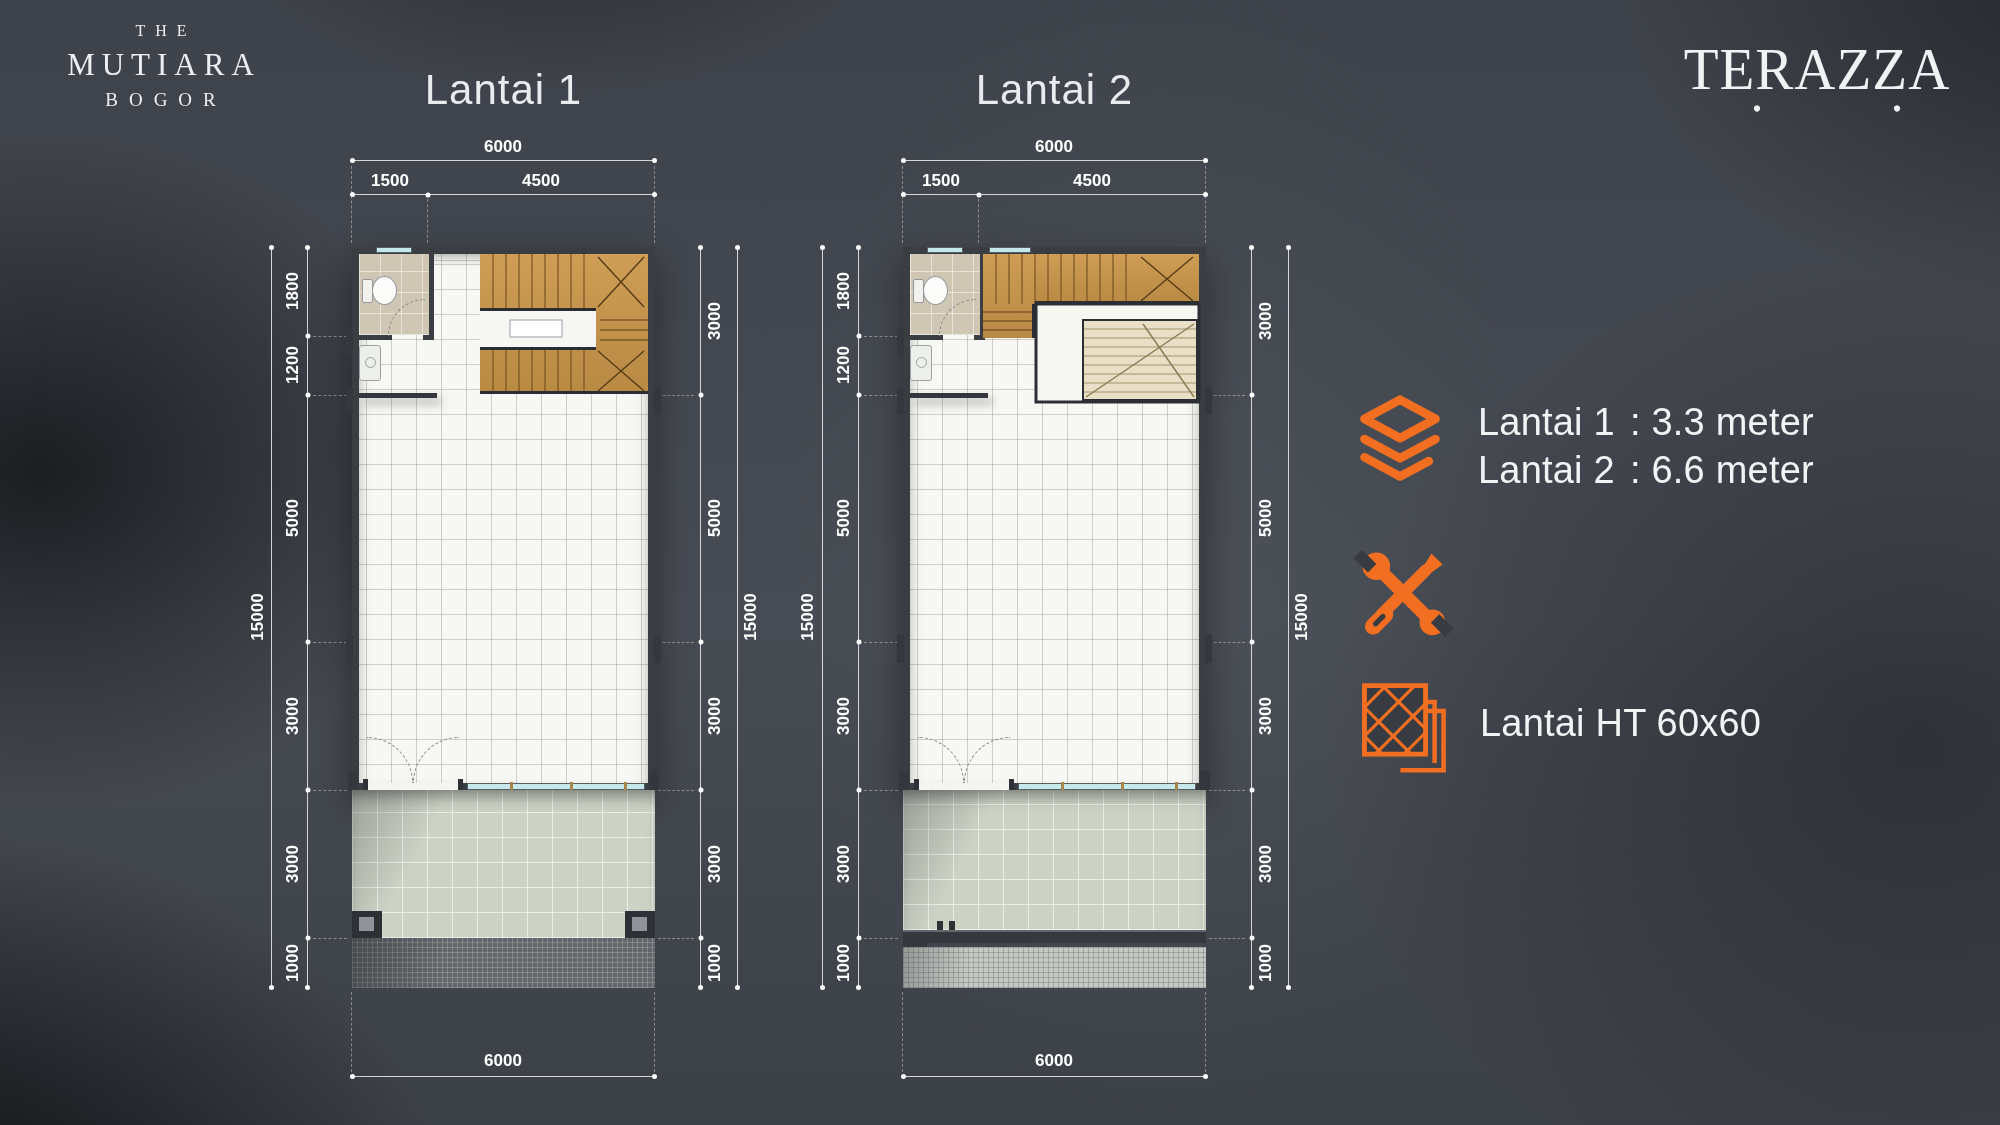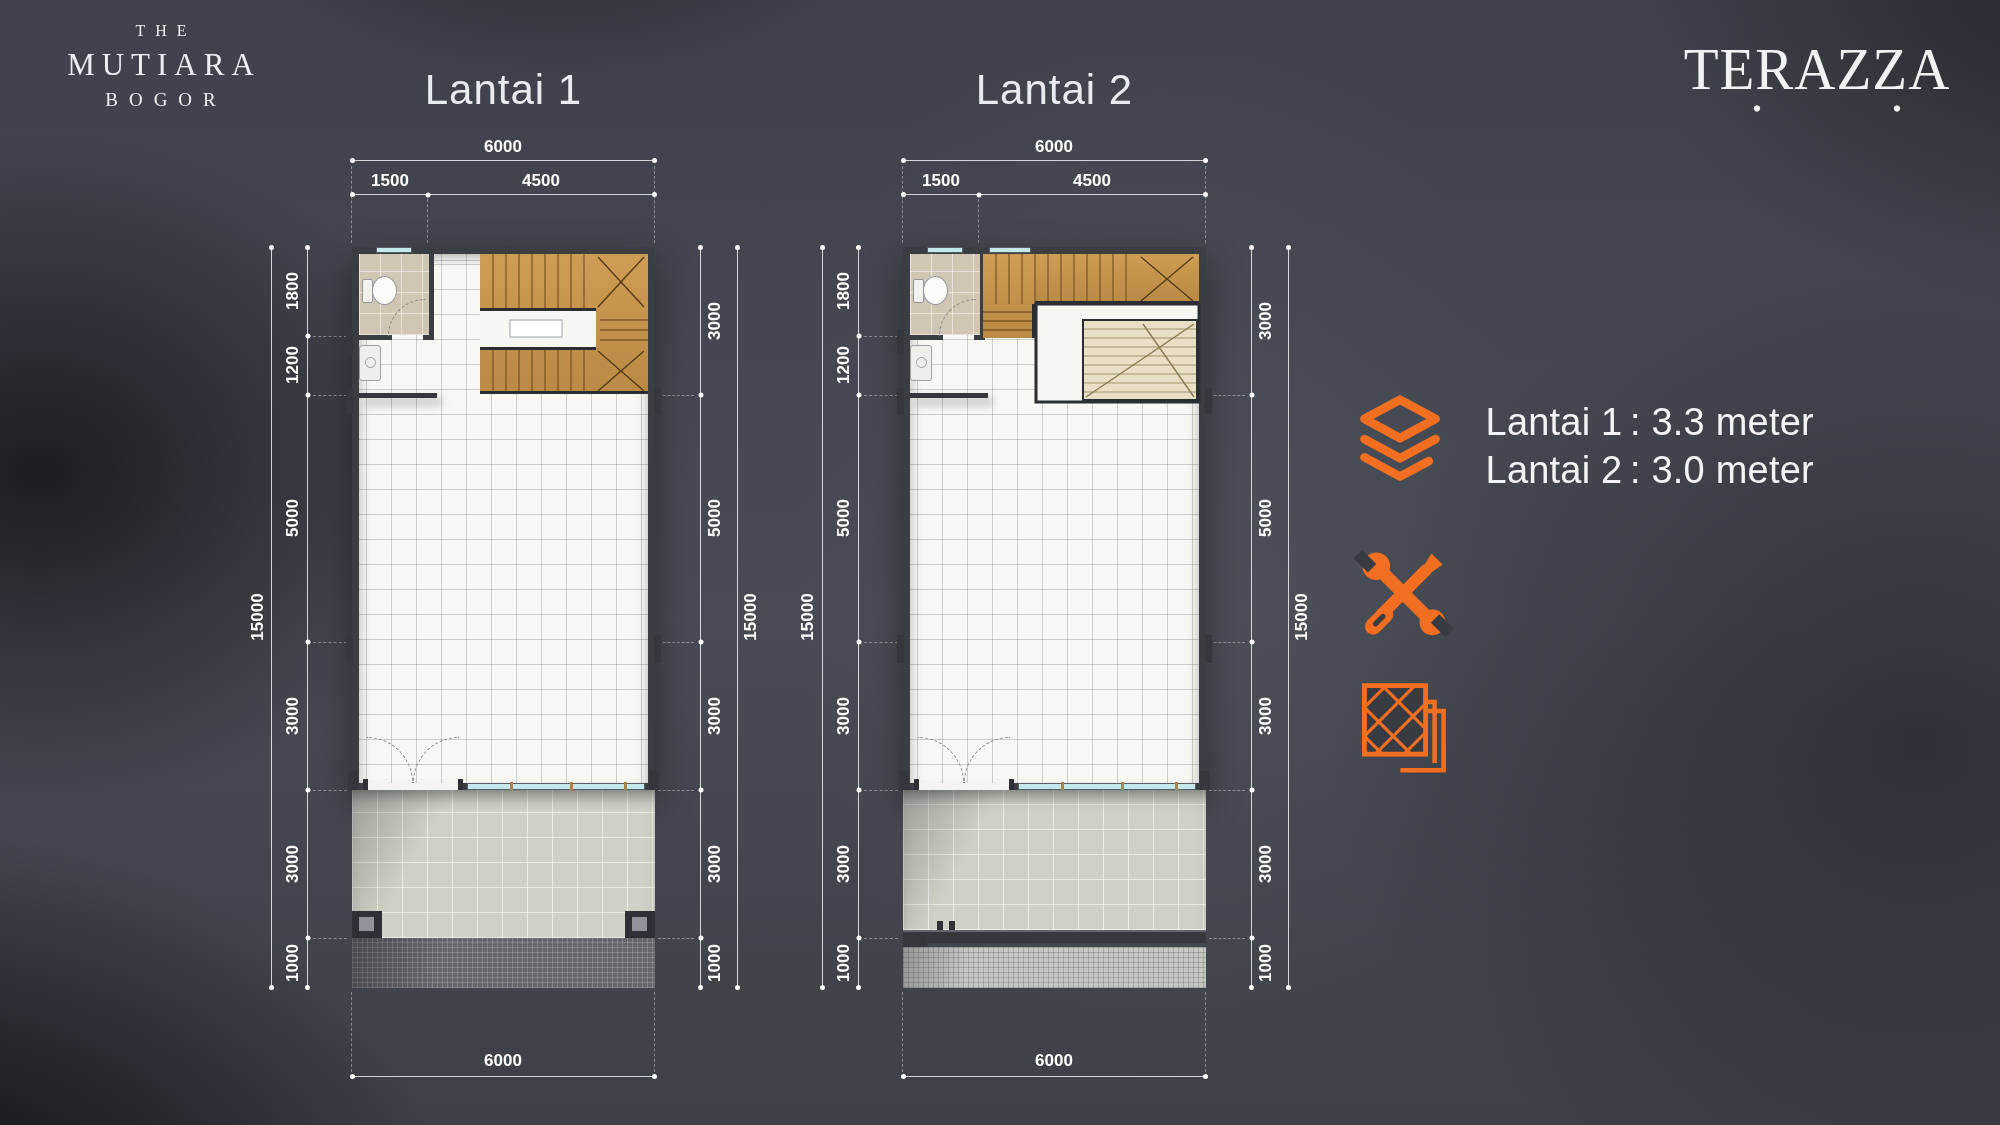--- a/index.html
+++ b/index.html
@@ -80,21 +80,21 @@
       linear-gradient(100deg, rgba(20,22,25,0.35), transparent 30%),
       repeating-linear-gradient(0deg, rgba(235,235,235,0.22) 0 1px, transparent 1px 5px),
       repeating-linear-gradient(90deg, rgba(235,235,235,0.22) 0 1px, transparent 1px 5px);}
   .rail{left:0;top:683px;width:303px;height:13px;background:#35383d;box-shadow:inset 0 2px 0 rgba(130,134,140,0.6);}
   .roof{left:0;top:700px;width:303px;height:41px;background-color:#c5c7c3;
     background-image:
       linear-gradient(100deg, rgba(40,42,46,0.3), transparent 22%),
       repeating-linear-gradient(0deg, rgba(70,72,70,0.25) 0 1px, transparent 1px 5px),
       repeating-linear-gradient(90deg, rgba(70,72,70,0.25) 0 1px, transparent 1px 5px);}
   
-  .spec-text{color:#f2f3f5;font-size:38px;letter-spacing:0.2px;text-align:center;}
+  .spec-text{color:#f2f3f5;font-size:38px;letter-spacing:0.2px;}
   .spec-row{height:48px;line-height:48px;}
   .spec-row .lab{display:inline-block;width:152px;}
   svg{position:absolute;overflow:visible;}
 </style>
 </head>
 <body>
 
 <div class="abs brand">
   <div class="l1">THE</div>
   <div class="l2">MUTIARA</div>
@@ -391,21 +391,21 @@
       <path d="M50 7 L87 27 L50 47 L13 27 Z"></path>
       <path d="M13 48 L50 68 L87 48"></path>
       <path d="M13 67 L50 87 L80 71"></path>
     </g>
   </svg>
   <div class="abs spec-text" style="left:133px;top:13px;">
     <div class="spec-row">
       <span class="lab">Lantai 1</span><span>: 3.3 meter</span>
     </div>
     <div class="spec-row">
-      <span class="lab">Lantai 2</span><span>: 3.0 meter</span>
+      <span class="lab">Lantai 2</span><span>: 6.6 meter</span>
     </div>
   </div>
 
   <svg style="left:12px;top:162px;" width="92" height="92" viewBox="0 0 100 100">
     <g fill="#F26F21">
       <path d="M69 26 L81 7 L93 19 L75 32 Z"></path>
       <line x1="75" y1="25" x2="27" y2="73" stroke="#F26F21" stroke-width="13" stroke-linecap="round"></line>
       <rect x="6" y="71" width="36" height="18" rx="9" transform="rotate(-45 24 80)"></rect>
       <rect x="16" y="77" width="17" height="5.5" rx="2.75" fill="#383b41" transform="rotate(-45 24 80)"></rect>
       <line x1="30" y1="30" x2="73" y2="73" stroke="#F26F21" stroke-width="14" stroke-linecap="round"></line>
@@ -426,13 +426,14 @@
         <line x1="6" y1="62" x2="62" y2="6"></line>
         <line x1="18" y1="82" x2="74" y2="26"></line>
         <line x1="50" y1="82" x2="74" y2="58"></line>
         <line x1="6" y1="30" x2="58" y2="82"></line>
         <line x1="6" y1="62" x2="26" y2="82"></line>
         <line x1="26" y1="6" x2="74" y2="54"></line>
       </g>
       <rect x="6" y="6" width="68" height="76" stroke-width="5"></rect>
     </g>
   </svg>
+  <div class="abs spec-text" style="left:135px;top:317px;">Lantai HT 60x60</div>
 </div>
 
 </body></html>

